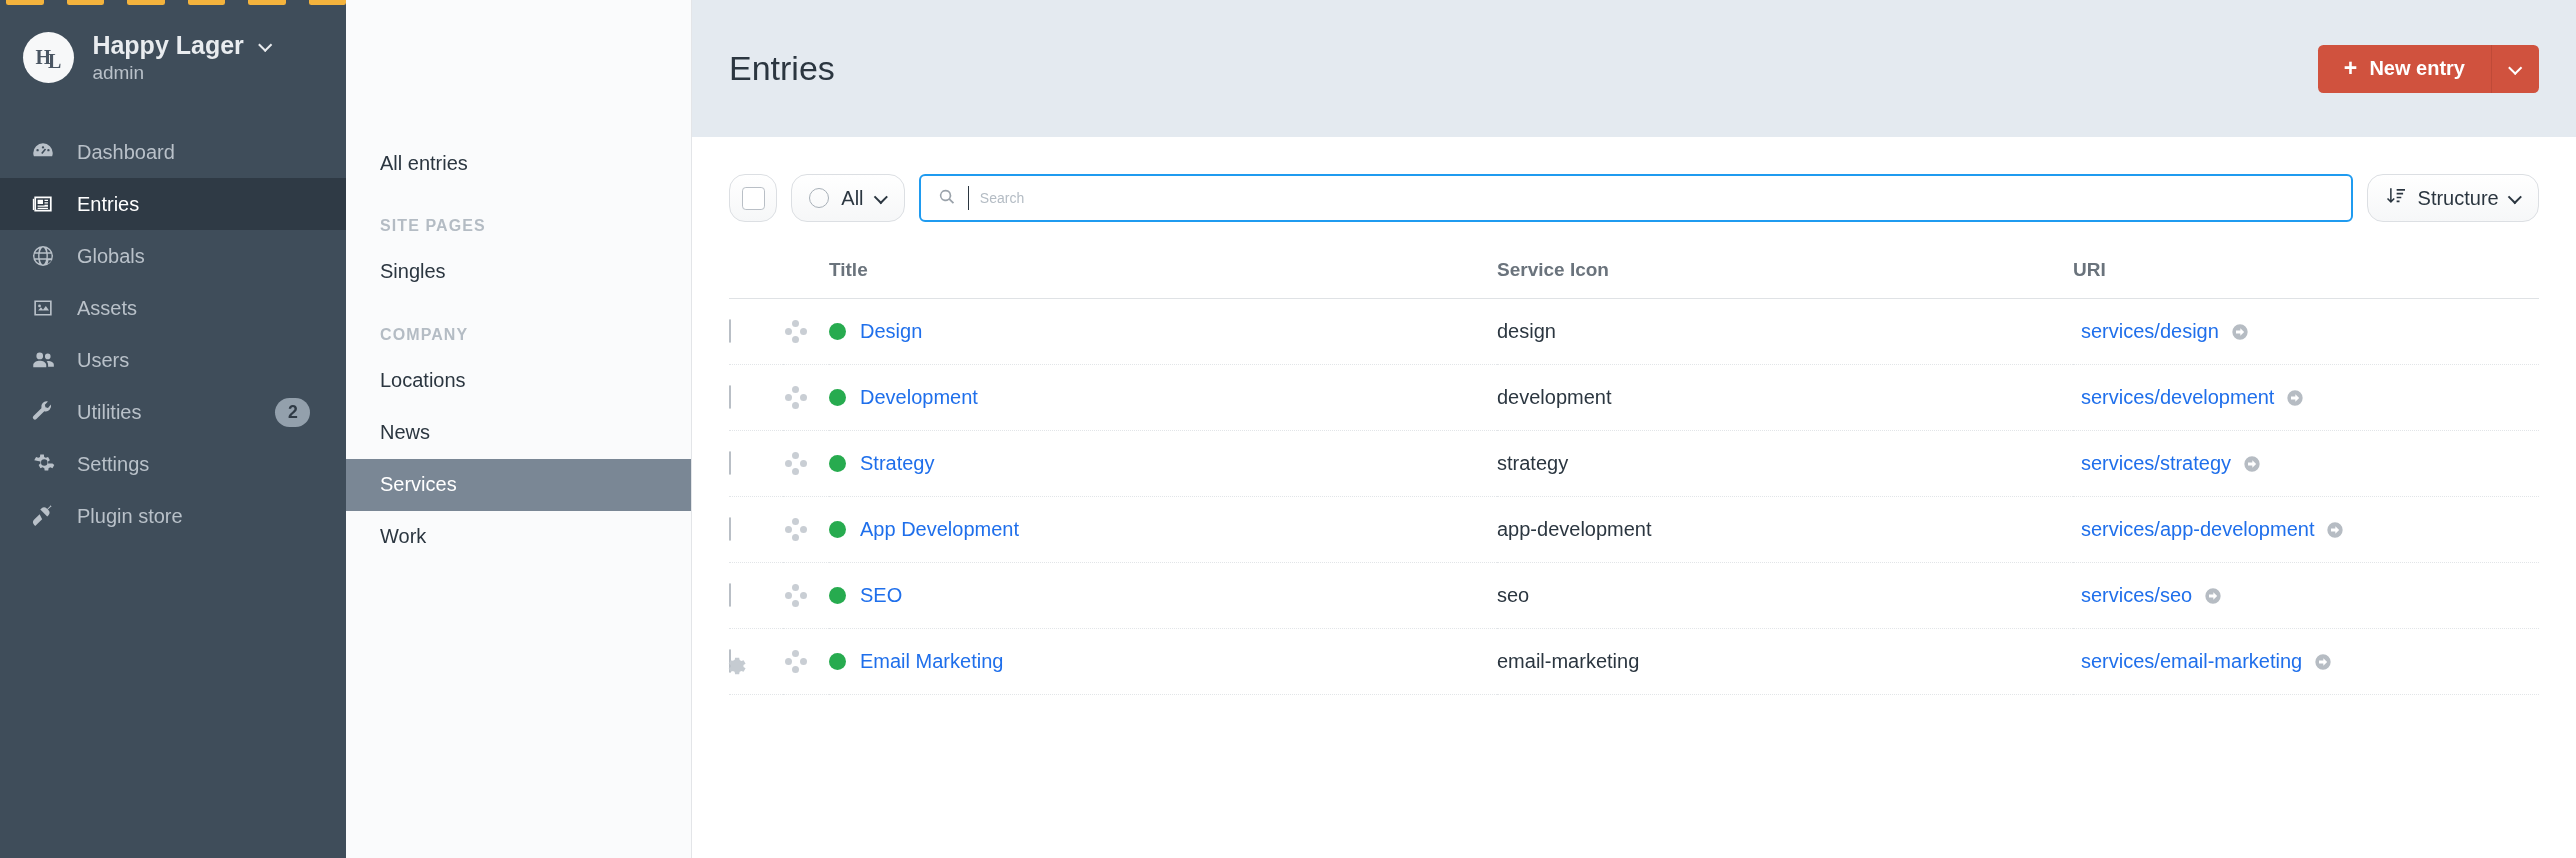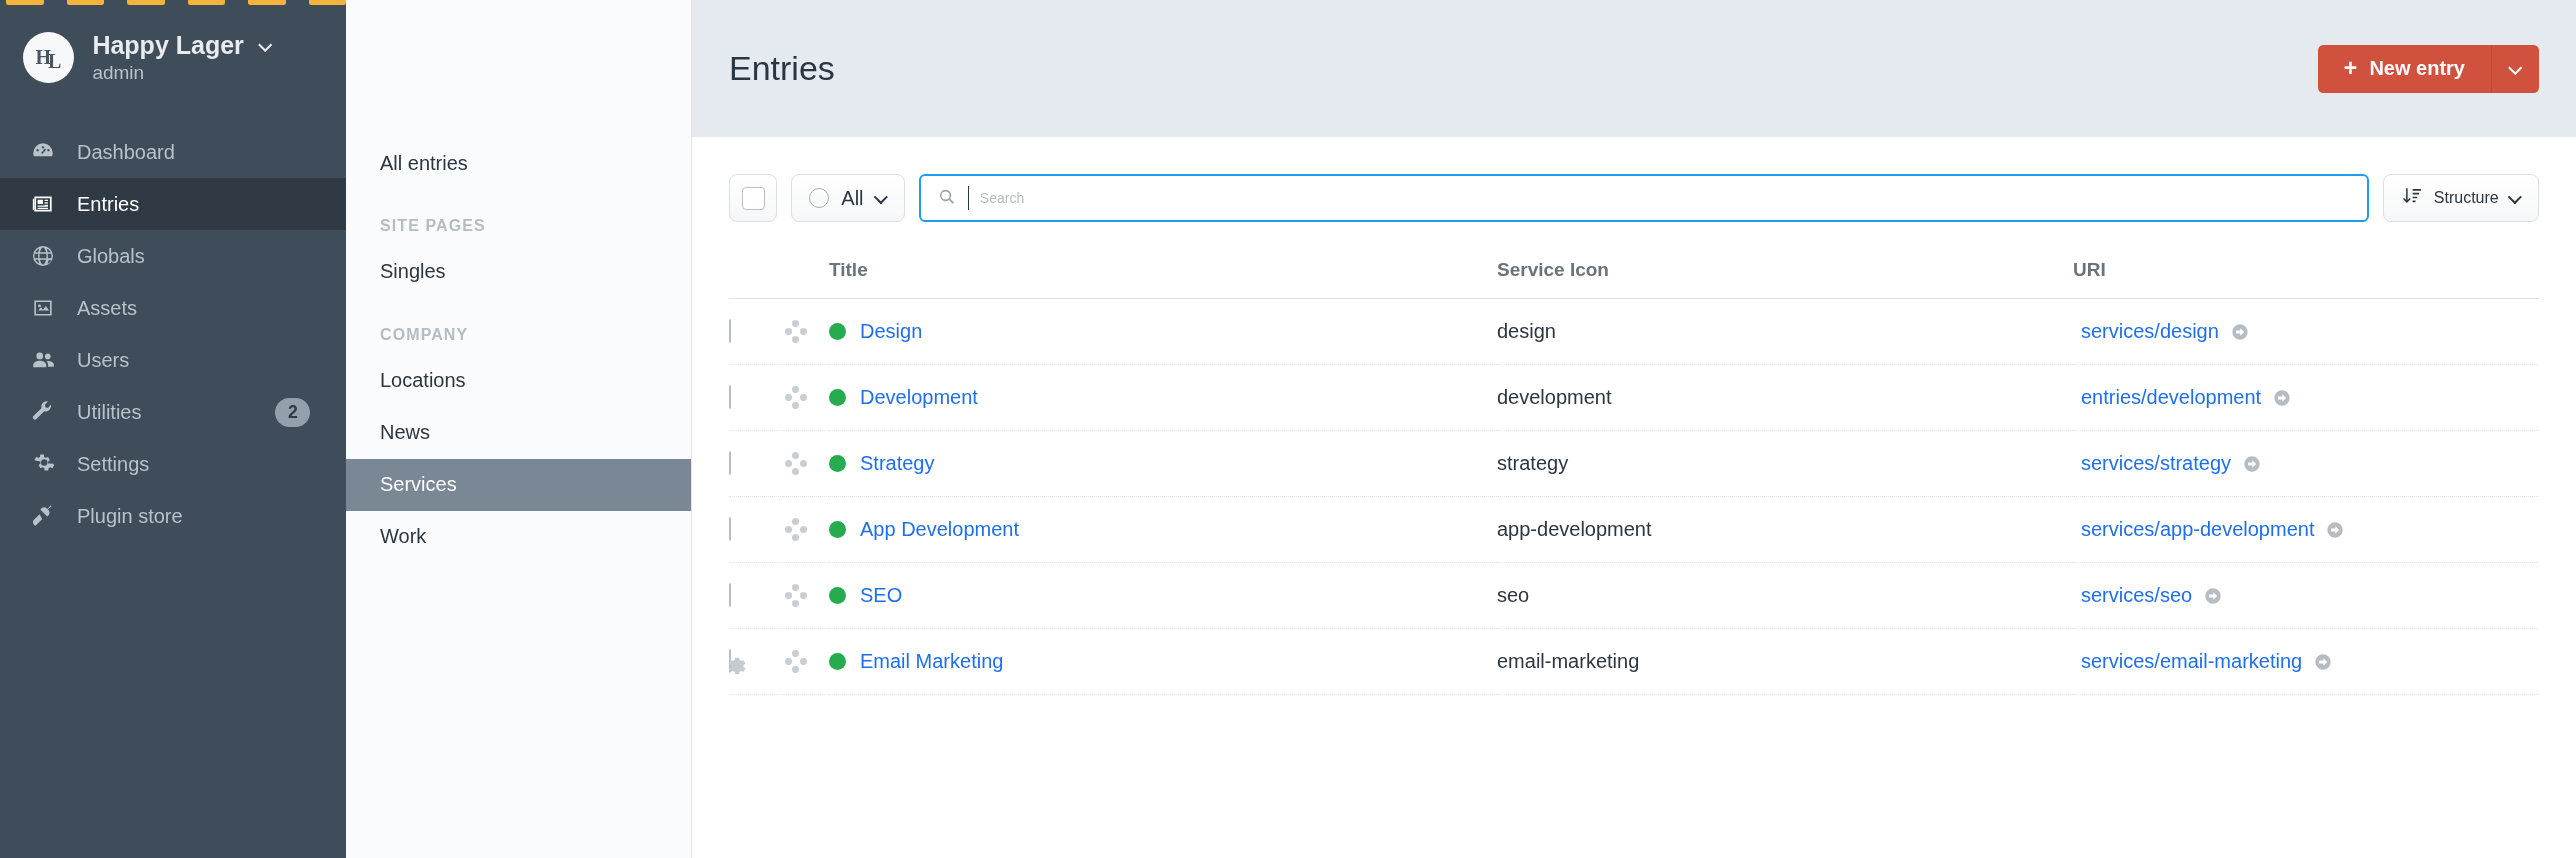--- a/index.html
+++ b/index.html
@@ -126,21 +126,21 @@
     border: none; border-left: 1.5px solid #bf4a38; border-radius: 0 5.4px 5.4px 0;
     width: 48px; height: 48px; cursor: pointer;
     display: flex; align-items: center; justify-content: center;
   }
 
   .content { flex: 1; padding: 37px 37px 0 37px; overflow: hidden; }
 
   .toolbar { display: flex; align-items: center; gap: 14px; }
   .tb-box {
     background: linear-gradient(#ffffff, #f6f7f8);
-    border: 0.8px solid #dcdfe3; border-radius: 8px;
+    border: 0.8px solid #dcdfe3; border-radius: 16px;
     height: 48px; display: flex; align-items: center;
     cursor: pointer;
   }
   .tb-check { width: 48px; justify-content: center; }
   .cb {
     width: 23px; height: 23px; border: 1.5px solid #b9bfc6;
     border-radius: 3.8px; background: #fff; display: block;
   }
   .tb-all { padding: 0 17px; gap: 12.3px; font-size: 20px; color: #2b3640; }
   .circ {
@@ -155,21 +155,21 @@
   .search-wrap svg { width: 20px; height: 20px; fill: #9aa2aa; flex: 0 0 20px; }
   .caret-bar {
     width: 1.5px; height: 24.6px; background: #2b3640; flex: 0 0 1.5px;
   }
   .search-input {
     border: none; outline: none; flex: 1; min-width: 0;
     font-family: inherit; font-size: 14px; color: #4d7c0f;
     background: transparent; padding: 0;
   }
   .search-input::placeholder { color: #b4bcc4; }
-  .tb-structure { padding: 0 17px; gap: 10.8px; font-size: 16px; color: #2b3640; }
+  .tb-structure { padding: 0 17px; gap: 10.8px; font-size: 20px; color: #2b3640; }
   .tb-structure svg { width: 21.5px; height: 21.5px; fill: #2b3640; }
   .caret-sm { display: inline-block; width: 11.5px; height: 11.5px; position: relative; }
   .caret-sm::after {
     content: ""; position: absolute; left: 0; top: 0;
     width: 7.7px; height: 7.7px;
     border-right: 2.3px solid currentColor; border-bottom: 2.3px solid currentColor;
     transform: rotate(45deg);
   }
 
   
@@ -455,21 +455,21 @@
               </td>
             <td>
               <span class="title-cell">
                 <span class="status-dot"></span>
                 <a class="title-link">Development</a>
               </span>
             </td>
             <td>development</td>
             <td>
               <span class="uri-cell">
-                <a class="uri-link">entries/development</a>
+                <a class="uri-link">services/development</a>
                 <span class="ext-ico"><svg viewBox="0 0 24 24">
                       <path d="M12 2.8A9.2 9.2 0 1 0 21.2 12 9.2 9.2 0 0 0 12 2.8zm.4 4.6 4.6 4.6-4.6 4.6v-2.9H7.2v-3.4h5.2z"></path>
                     </svg></span>
               </span>
             </td>
           </tr>
 
           <tr>
             <td><span class="row-cb"></span></td>
             <td>

